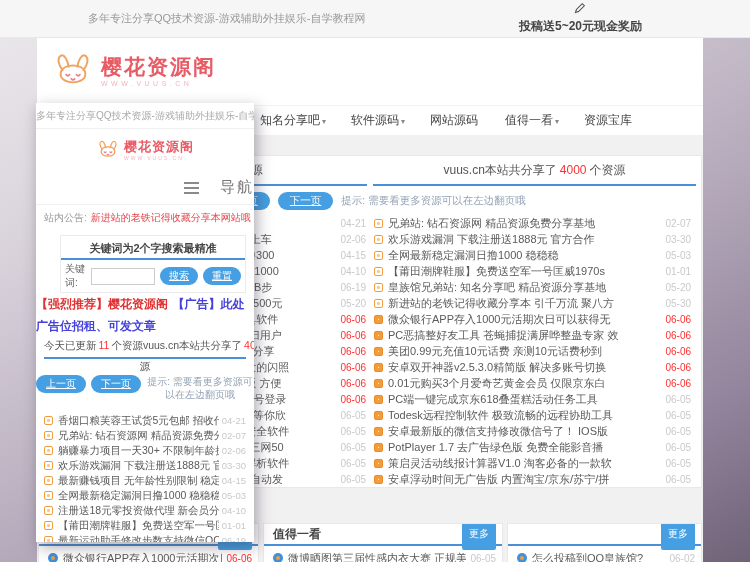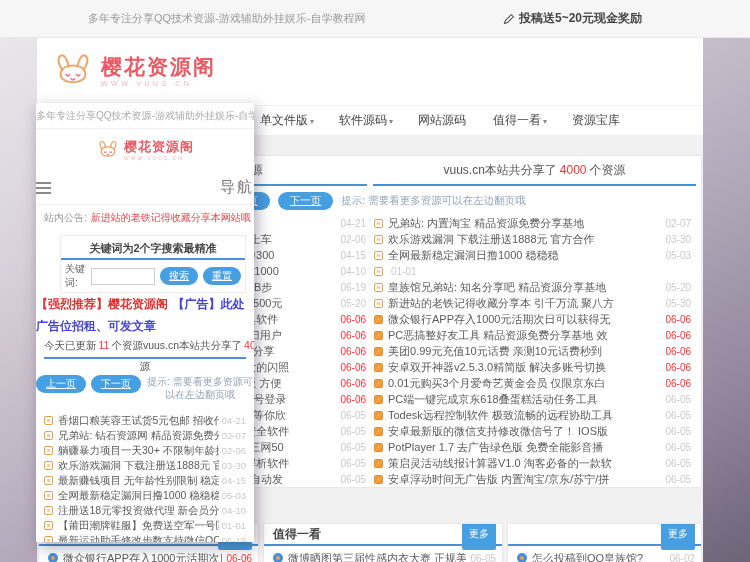--- a/index.html
+++ b/index.html
@@ -9,21 +9,21 @@
   *{margin:0;padding:0;box-sizing:border-box;}
   html,body{width:750px;height:562px;}
   body{font-family:"Liberation Sans","DejaVu Sans",sans-serif;}
   .screen{position:relative;width:750px;height:562px;overflow:hidden;
     background:linear-gradient(152deg,#eceaed 0%,#d8d1da 28%,#b5aabb 58%,#92849c 82%,#6f6378 100%);}
   
   .topbar{position:absolute;left:0;top:0;width:750px;height:38px;background:#f7f6f7;
     border-bottom:1px solid #e9e7e9;display:flex;align-items:center;justify-content:space-between;
     padding:0 108px 0 88px;}
   .topbar .tagline{font-size:11px;color:#9a9a9a;}
-  .topbar .submit{font-size:12px;font-weight:bold;color:#444;display:flex;align-items:center;gap:4px;cursor:pointer;}
+  .topbar .submit{font-size:12px;font-weight:bold;color:#444;display:flex;align-items:center;gap:4px;cursor:pointer;flex-direction:column;}
   
   .page-bg{position:absolute;left:37px;top:135px;width:666px;height:427px;background:#f2f1f2;}
   .header{position:absolute;left:37px;top:38px;width:666px;height:67px;background:#fff;
     display:flex;align-items:center;padding-left:14px;}
   .logo{display:flex;align-items:center;gap:6px;cursor:pointer;}
   .logo-text .site-title{font-size:21px;font-weight:bold;color:var(--pink);letter-spacing:2px;line-height:22px;}
   .logo-text .site-domain{font-size:7px;color:#f2b5bc;letter-spacing:3.5px;margin-top:2px;}
   .nav{position:absolute;left:37px;top:105px;width:666px;height:30px;background:#fff;
     border-top:1px solid #f3f2f3;display:flex;align-items:center;gap:25px;padding-left:14px;}
   .nav-item{font-size:12px;color:#444;cursor:pointer;white-space:nowrap;}
@@ -64,21 +64,21 @@
   .bitem .d{flex:none;font-size:10px;color:#c9c9c9;margin-left:4px;}
   .bitem .d.red{color:var(--red);}
   
   .panel{position:absolute;left:36px;top:103px;width:218px;height:439px;background:#fff;
     box-shadow:3px 5px 14px rgba(50,40,60,.4);overflow:hidden;z-index:5;}
   .p-tagline{height:26px;line-height:26px;font-size:10px;color:#aaa;text-align:center;
     white-space:nowrap;overflow:hidden;border-bottom:1px solid #f0f0f0;}
   .p-logo{height:42px;display:flex;align-items:center;justify-content:center;gap:4px;cursor:pointer;}
   .p-logo .site-title{font-size:13px;font-weight:bold;color:var(--pink);letter-spacing:1px;line-height:14px;}
   .p-logo .site-domain{font-size:5px;color:#f2b5bc;letter-spacing:2px;margin-top:1px;}
-  .p-navrow{height:34px;display:flex;align-items:center;justify-content:space-between;gap:21px;
+  .p-navrow{height:34px;display:flex;align-items:center;justify-content:flex-end;gap:21px;
     border-bottom:1px solid #f0f0f0;cursor:pointer;}
   .bars{display:flex;flex-direction:column;gap:3px;}
   .bars i{display:block;width:15px;height:2px;background:#8a8a8a;}
   .p-navrow .navword{font-size:15px;color:#777;letter-spacing:2px;}
   .p-notice{height:26px;display:flex;align-items:center;padding:0 8px;white-space:nowrap;overflow:hidden;}
   .p-notice .lab{font-size:10px;color:#999;margin-right:4px;flex:none;}
   .p-notice .txt{font-size:10px;color:var(--noticered);cursor:pointer;}
   .p-search{margin:4px 8px 0 24px;border:1px solid #eceaec;}
   .p-search .stitle{height:24px;line-height:24px;text-align:center;font-size:11px;font-weight:bold;color:#444;
     border-bottom:2px solid var(--line);}
@@ -145,21 +145,21 @@
 
       <a class="nav-item">
         <span>软件仓库</span><span class="caret">▾</span>
       </a>
 
       <a class="nav-item">
         <span>活动资讯</span><span class="caret">▾</span>
       </a>
 
       <a class="nav-item">
-        <span>单文件版</span><span class="caret">▾</span>
+        <span>知名分享吧</span><span class="caret">▾</span>
       </a>
 
       <a class="nav-item">
         <span>软件源码</span><span class="caret">▾</span>
       </a>
 
       <a class="nav-item">
         <span>网站源码</span><span class="caret"></span>
       </a>
 
@@ -292,38 +292,39 @@
           <a class="row">
             <span class="li-icon solid"></span>
             <span class="t">抖音直播间氛围提升工具v1.0.0 直播间自动发</span>
             <span class="d">06-05</span>
           </a>
         </div>
       <div class="col">
 
           <a class="row">
             <span class="li-icon"></span>
-            <span class="t">兄弟站: 内置淘宝 精品资源免费分享基地</span>
+            <span class="t">兄弟站: 钻石资源网 精品资源免费分享基地</span>
             <span class="d">02-07</span>
           </a>
 
           <a class="row">
             <span class="li-icon"></span>
             <span class="t">欢乐游戏漏洞 下载注册送1888元 官方合作</span>
             <span class="d">03-30</span>
           </a>
 
           <a class="row">
             <span class="li-icon"></span>
             <span class="t">全网最新稳定漏洞日撸1000 稳稳稳</span>
             <span class="d">05-03</span>
           </a>
 
           <a class="row">
             <span class="li-icon"></span>
+            <span class="t">【莆田潮牌鞋服】免费送空军一号匡威1970s</span>
             <span class="d">01-01</span>
           </a>
 
           <a class="row">
             <span class="li-icon"></span>
             <span class="t">皇族馆兄弟站: 知名分享吧 精品资源分享基地</span>
             <span class="d">05-20</span>
           </a>
 
           <a class="row">
@@ -333,21 +334,21 @@
           </a>
 
           <a class="row">
             <span class="li-icon solid"></span>
             <span class="t">微众银行APP存入1000元活期次日可以获得无</span>
             <span class="d red">06-06</span>
           </a>
 
           <a class="row">
             <span class="li-icon solid"></span>
-            <span class="t">PC恶搞整好友工具 精品资源免费分享基地 效</span>
+            <span class="t">PC恶搞整好友工具 苍蝇捕捉满屏哗整蛊专家 效</span>
             <span class="d red">06-06</span>
           </a>
 
           <a class="row">
             <span class="li-icon solid"></span>
             <span class="t">美团0.99元充值10元话费 亲测10元话费秒到</span>
             <span class="d red">06-06</span>
           </a>
 
           <a class="row">

